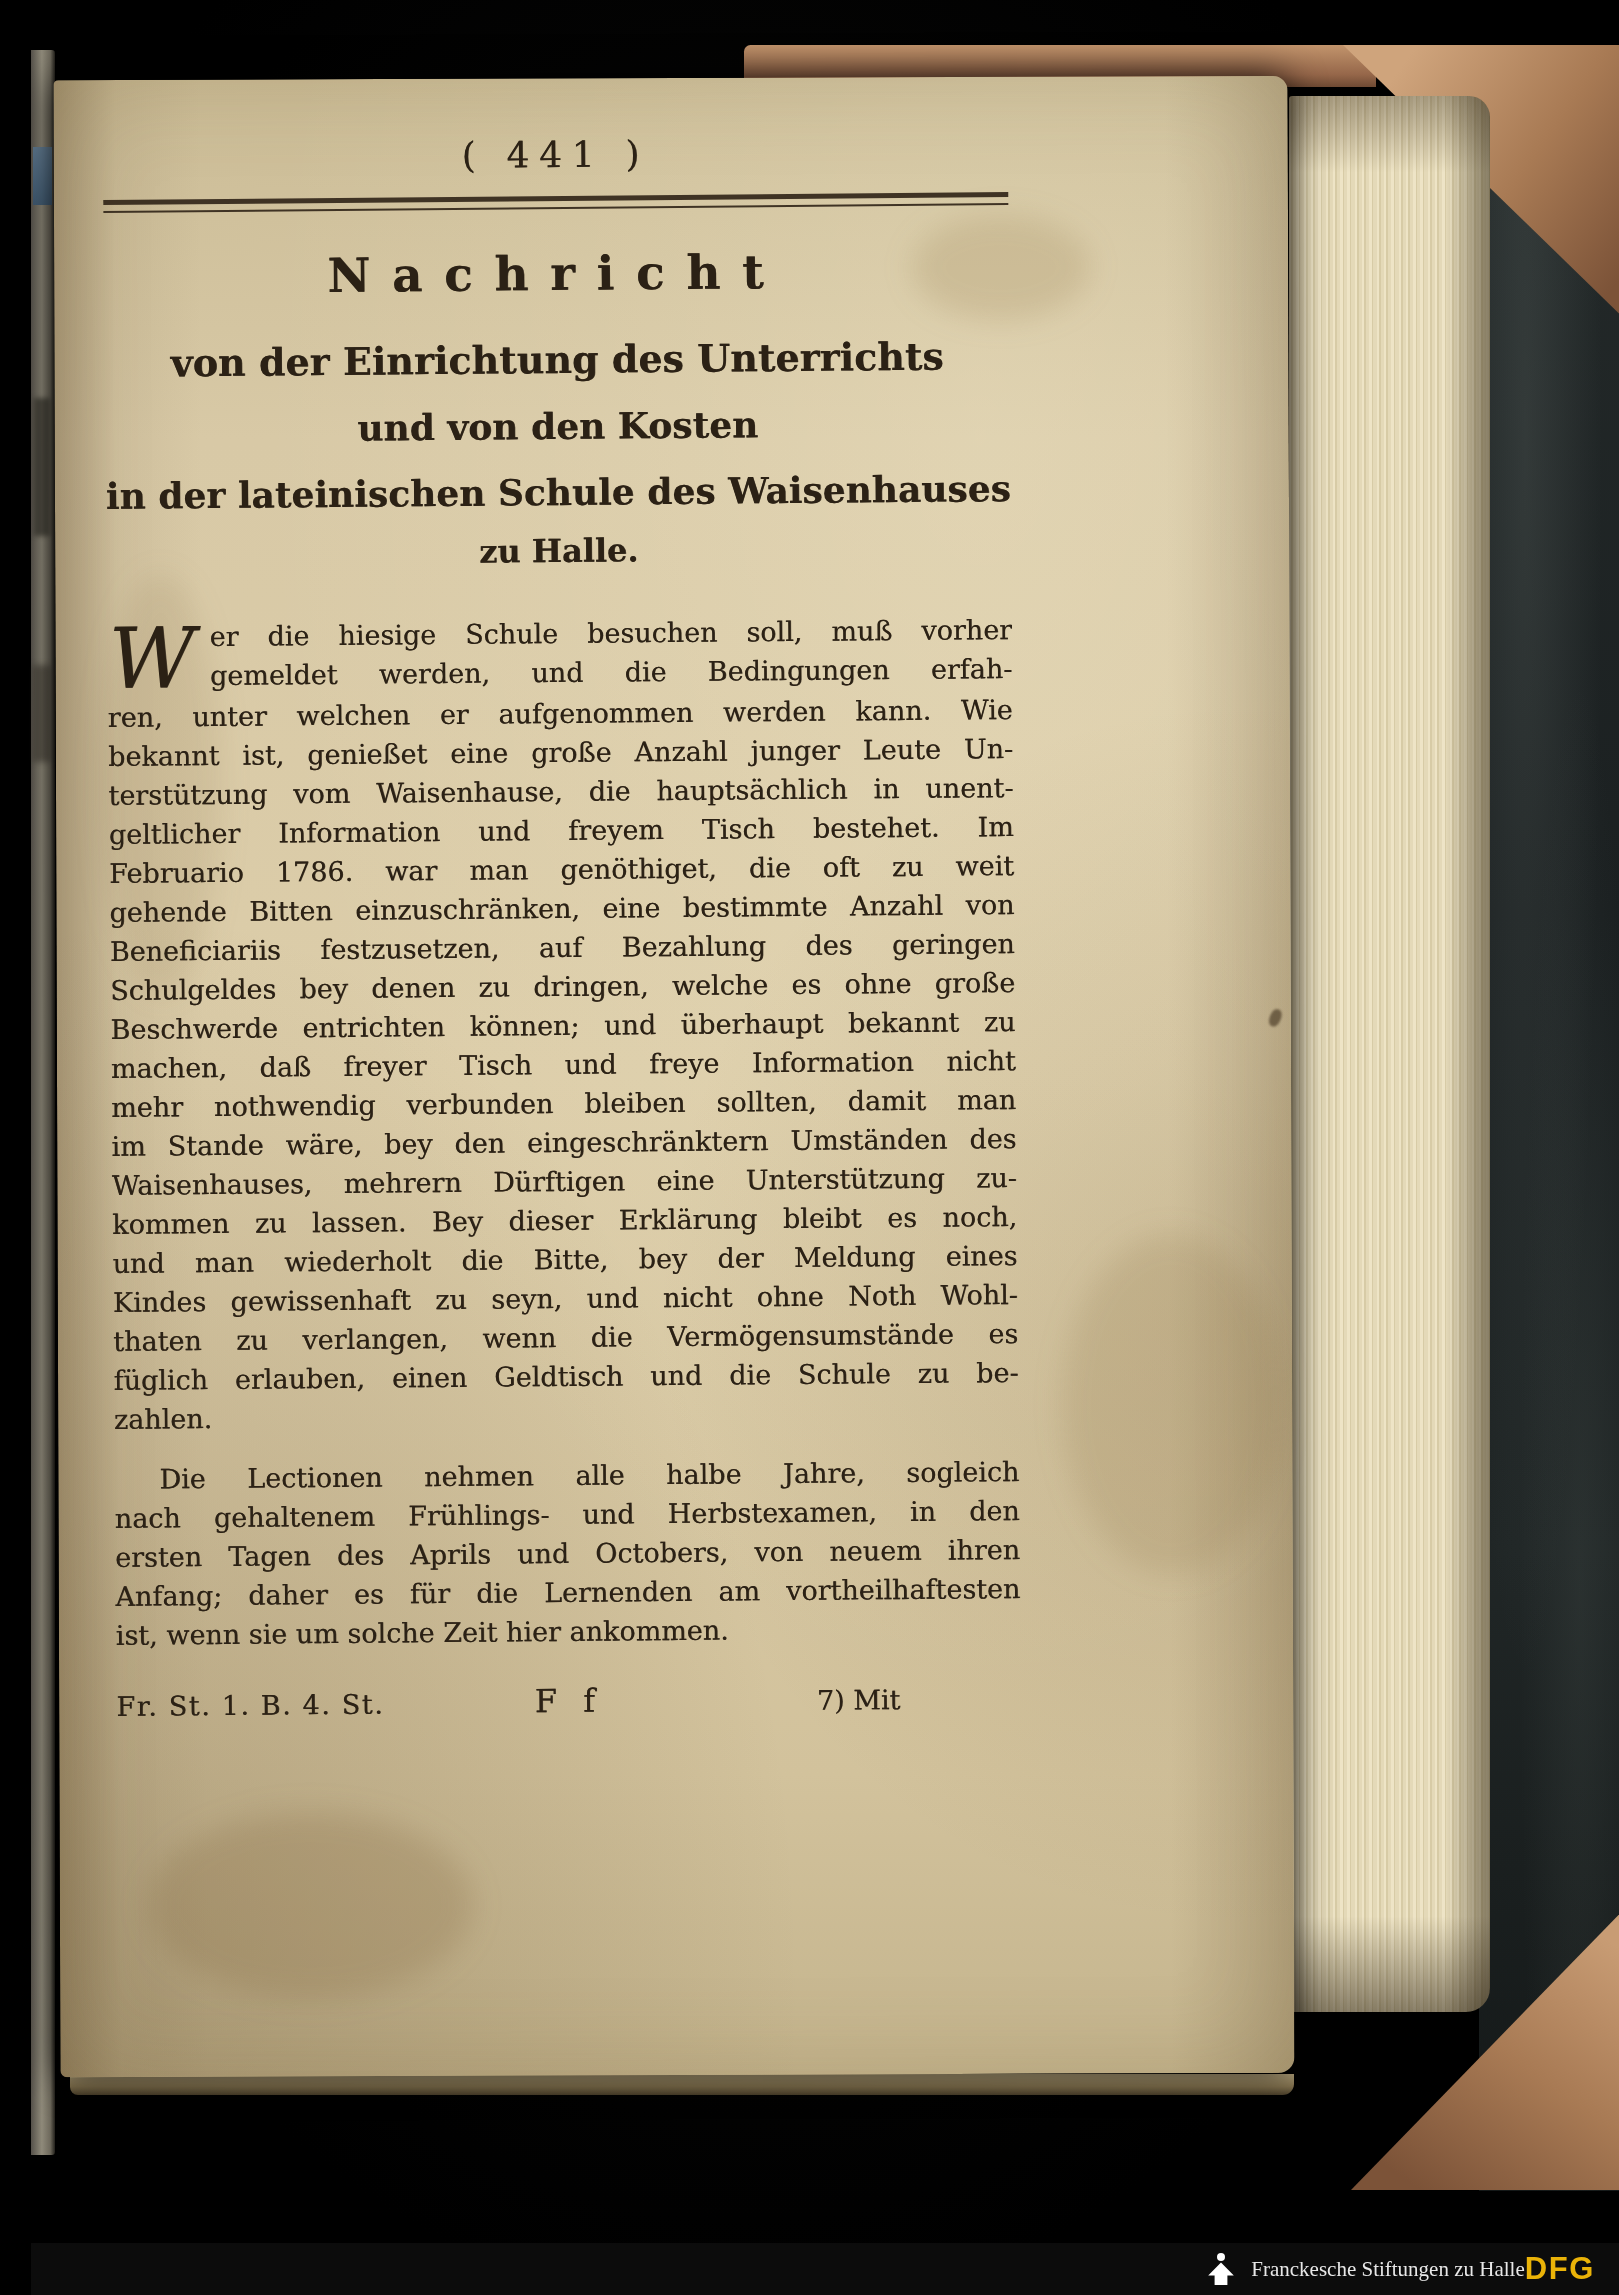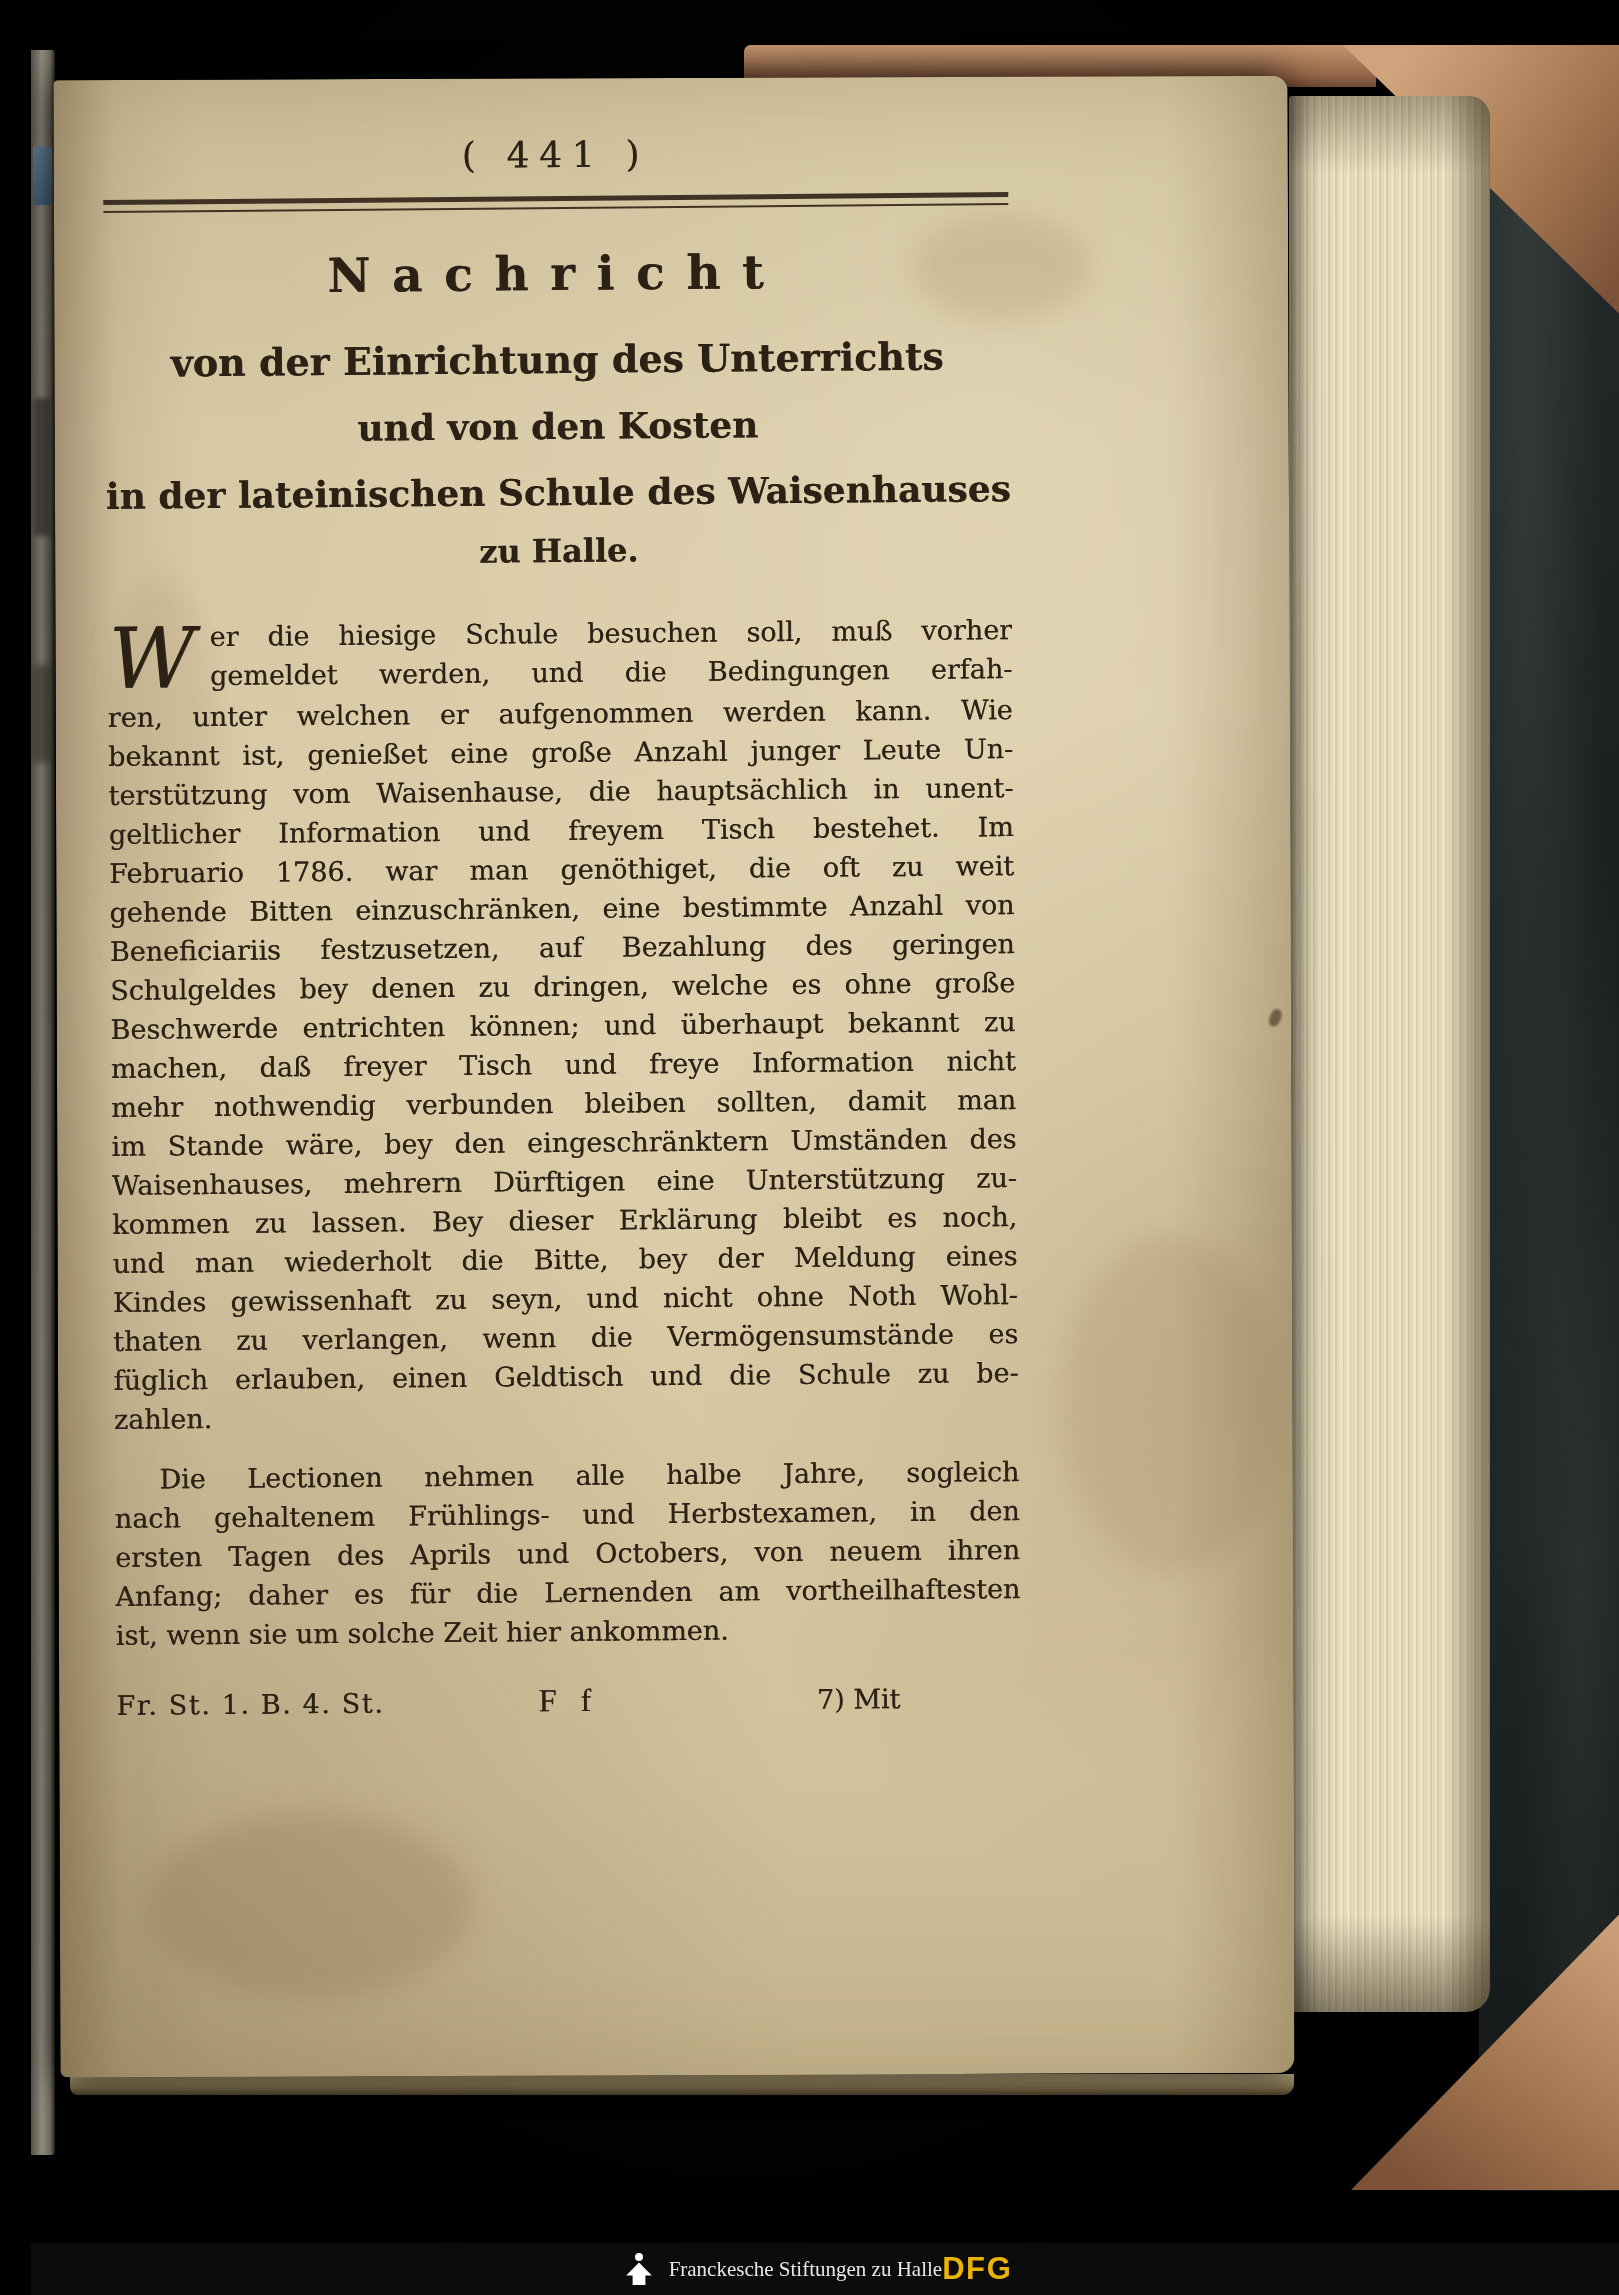--- a/index.html
+++ b/index.html
@@ -123,28 +123,28 @@
   .line.indent { padding-left:45px; }
 
   .dc-wrap { overflow:hidden; }
   .dropcap {
     float:left; font-size:84px; line-height:78px; font-style:italic;
     margin:1.6px 14.6px 0 1.6px;
   }
 
   .footer { display:grid; grid-template-columns:1fr 1fr 1fr; margin-top:31px; font-size:27px; align-items:baseline; }
   .footer .sig   { justify-self:start; letter-spacing:1.6px; }
-  .footer .sheet { justify-self:center; font-size:32px; letter-spacing:8px;font-family:Liberation Serif, serif; }
+  .footer .sheet { justify-self:center; font-size:32px; letter-spacing:8px; }
   .footer .catch { justify-self:end; margin-right:121px; }
 
   
   .bottom-bar {
     position:absolute; left:0; bottom:0; width:100%; height:52px; z-index:10;
     background:#0c0c0c;
-    display:flex; align-items:center; justify-content:center;
+    display:flex; align-items:center; justify-content:flex-end;
     padding:0 24px 0 8px;
   }
   .bar-left { display:flex; align-items:center; gap:13px; }
   .logo-box { width:34px; height:37px; display:flex; align-items:center; justify-content:center; }
   .attribution { color:#e8e8e8; font-size:21px; font-family:"Liberation Serif", serif; }
   .dfg { color:#eab308; font-size:31px; font-weight:bold; font-family:"Liberation Sans", sans-serif; letter-spacing:1.6px; }
 </style>
 </head>
 <body>
 

